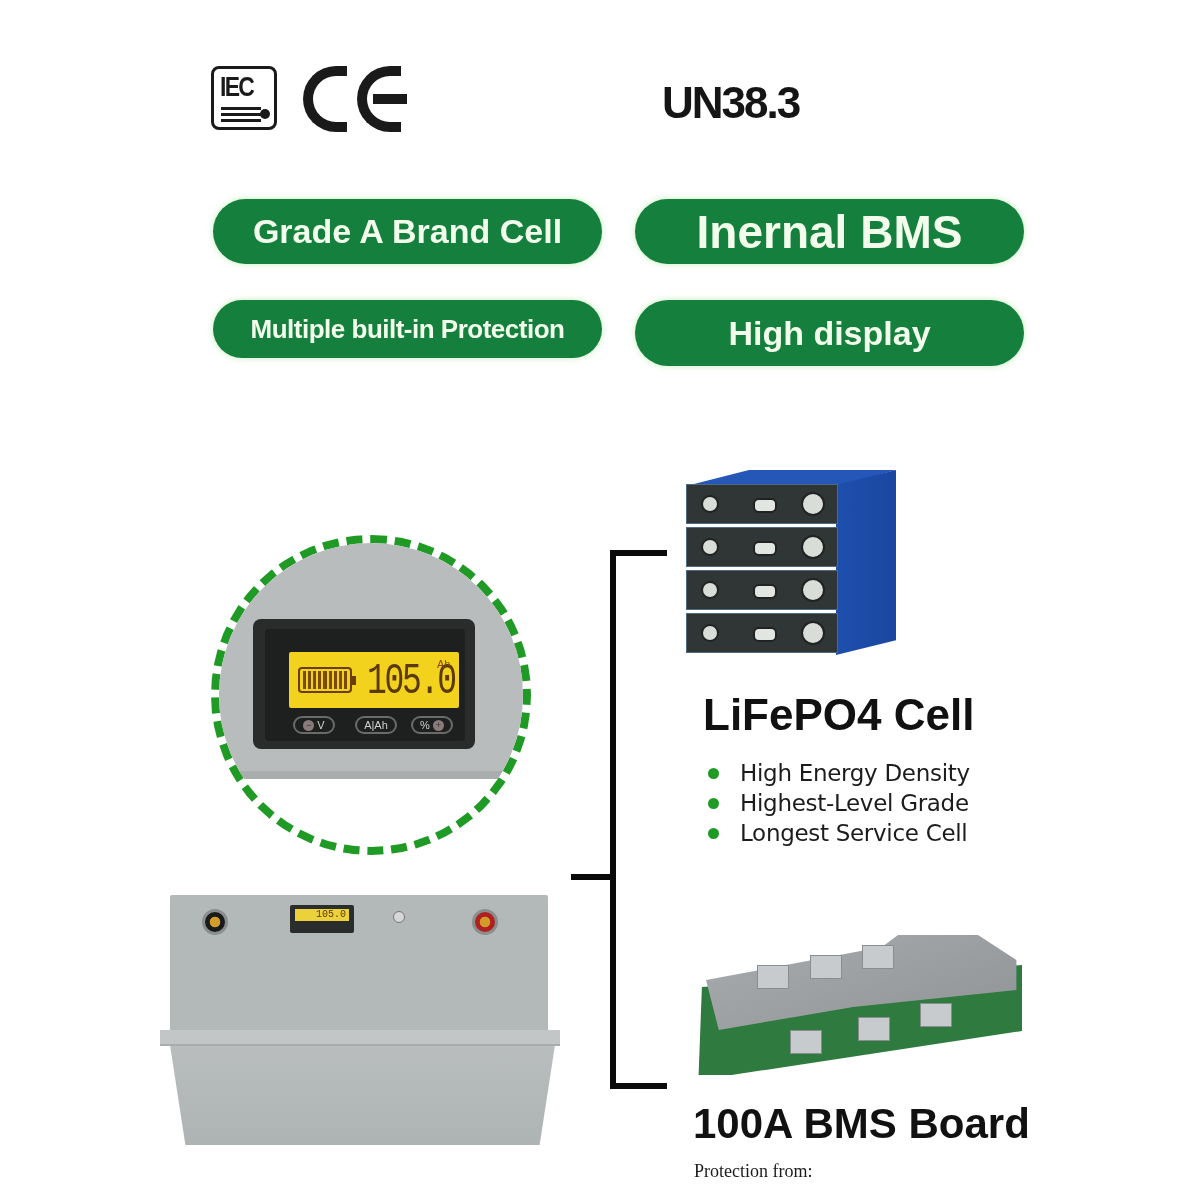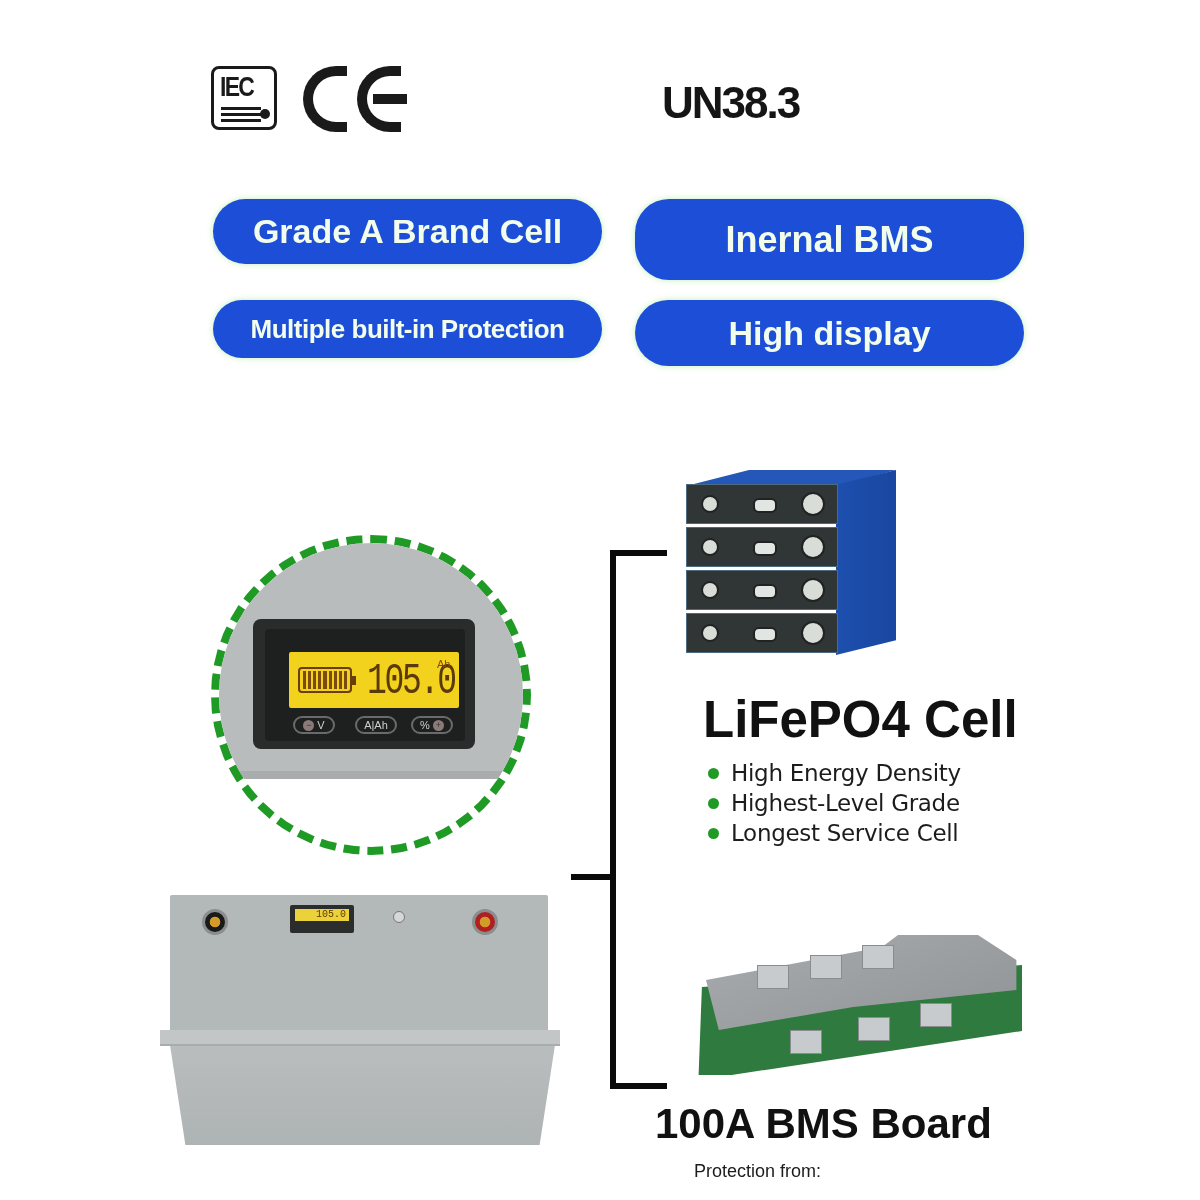--- a/index.html
+++ b/index.html
@@ -11,23 +11,23 @@
   .iec .txt { position:absolute; left:6px; top:3px; font-family:"Liberation Sans", sans-serif; font-weight:bold; font-size:27px; letter-spacing:-2px; color:#1a1a1a; transform:scaleX(0.85); transform-origin:left top; }
   .iec .ln { position:absolute; left:7px; height:3px; background:#1a1a1a; width:40px; }
   .iec .dot { position:absolute; left:46px; top:40px; width:10px; height:10px; border-radius:50%; background:#1a1a1a; }
   .ce-c, .ce-e { top:66px; width:44px; height:66px; box-sizing:border-box; border:10px solid #1a1a1a; border-right:none; border-radius:34px 0 0 34px; }
   .ce-c { left:303px; }
   .ce-e { left:357px; }
   .ce-e .bar { position:absolute; left:6px; top:18px; width:34px; height:10px; background:#1a1a1a; }
   .un { left:662px; top:78px; font-family:"Liberation Sans", sans-serif; font-weight:bold; font-size:44px; letter-spacing:-2px; color:#151515; }
 
   
-  .pill { background:#1d4ed8; border-radius:34px; color:#f2fdec; font-family:"Liberation Sans", sans-serif; font-weight:bold; display:flex; align-items:center; justify-content:center; box-shadow:0 0 6px rgba(120,220,100,0.45); }
+  .pill { background:#15803d; border-radius:34px; color:#f2fdec; font-family:"Liberation Sans", sans-serif; font-weight:bold; display:flex; align-items:center; justify-content:center; box-shadow:0 0 6px rgba(120,220,100,0.45); }
   .p1 { left:213px; top:199px; width:389px; height:65px; font-size:34px; }
-  .p2 { left:635px; top:199px; width:389px; height:81px; font-size:36px;text-align:right; }
+  .p2 { left:635px; top:199px; width:389px; height:65px; font-size:46px;text-align:right; }
   .p3 { left:213px; top:300px; width:389px; height:58px; font-size:26px; letter-spacing:-0.5px; }
   .p4 { left:635px; top:300px; width:389px; height:66px; font-size:34px; }
 
   
   .circle { left:211px; top:535px; width:320px; height:320px; border-radius:50%; border:8px dashed #1f9a24; box-sizing:border-box; overflow:hidden; background:#fff; }
   .circle .case { position:absolute; left:0; top:0; width:100%; height:235px; background:#b8bcbc; }
   .circle .ledge { position:absolute; left:0; top:228px; width:100%; height:8px; background:#a9adae; }
   .meter { left:253px; top:619px; width:222px; height:130px; background:#2a2c2c; border-radius:8px; }
   .meter .inner { position:absolute; left:12px; top:10px; width:200px; height:112px; background:#1e1f1f; border-radius:4px; }
   .lcd { position:absolute; left:36px; top:33px; width:170px; height:56px; background:#f2d21c; border-radius:2px; }
@@ -48,22 +48,22 @@
   
   .cellpack { left:686px; top:470px; width:210px; height:190px; }
   .cellpack .side { position:absolute; left:150px; top:0; width:60px; height:185px; background:linear-gradient(90deg,#1d4fae,#1a47a0); clip-path:polygon(0 8%,100% 0,100% 92%,0 100%); }
   .cellpack .topf { position:absolute; left:0; top:0; width:210px; height:16px; background:#2557b8; clip-path:polygon(0 100%,30% 0,100% 0,72% 100%); }
   .cellrow { position:absolute; left:0; width:152px; height:40px; background:#303535; border:1px solid #4d6a80; box-sizing:border-box; }
   .cellrow .t1, .cellrow .t3 { position:absolute; top:10px; border-radius:50%; background:#d8ddd8; border:2px solid #222; }
   .cellrow .t1 { left:14px; width:14px; height:14px; }
   .cellrow .t3 { left:114px; width:20px; height:20px; top:7px; }
   .cellrow .t2 { position:absolute; left:66px; top:13px; width:20px; height:11px; border-radius:6px; background:#e2e6e2; border:2px solid #222; }
 
-  .cell-title { left:703px; top:690px; font-family:"Liberation Sans", sans-serif; font-weight:bold; font-size:51px; color:#111; }
-  .feat { left:708px; font-size:23px; color:#1c1c1c; font-family:"DejaVu Sans", sans-serif; display:flex; align-items:center; gap:12px; white-space:nowrap; letter-spacing:-0.3px; }
+  .cell-title { left:703px; top:690px; font-family:"Liberation Sans", sans-serif; font-weight:bold; font-size:44px; color:#111; }
+  .feat { left:708px; font-size:23px; color:#1c1c1c; font-family:"DejaVu Sans", sans-serif; display:flex; align-items:center; gap:21px; white-space:nowrap; letter-spacing:-0.3px; }
   .feat .dot { width:11px; height:11px; border-radius:50%; background:#1f9a24; }
   .f1 { top:760px; } .f2 { top:790px; } .f3 { top:820px; }
 
   
   .battery { left:160px; top:895px; width:405px; height:255px; }
   .battery .lid { position:absolute; left:10px; top:0; width:378px; height:140px; background:#b3b8b8; border-radius:2px; }
   .battery .rim { position:absolute; left:0; top:135px; width:400px; height:14px; background:#c2c6c6; border-bottom:2px solid #a8acac; }
   .battery .body { position:absolute; left:10px; top:150px; width:385px; height:100px; background:linear-gradient(180deg,#b9bdbd,#aeb3b3); clip-path:polygon(0 0,100% 0,96% 100%,4% 100%); }
   .battery .term { position:absolute; top:14px; width:26px; height:26px; border-radius:50%; border:3px solid #8a8e8e; box-sizing:border-box; }
   .battery .neg { left:42px; background:radial-gradient(circle,#d29b2a 35%,#1a1a1a 40%); }
@@ -71,22 +71,22 @@
   .battery .mini { position:absolute; left:130px; top:10px; width:64px; height:28px; background:#2b2d2d; border-radius:2px; }
   .battery .mini .scr { position:absolute; left:5px; top:4px; width:54px; height:12px; background:#ecd23a; font-family:"Liberation Mono", monospace; font-size:10px; color:#5b3a0a; text-align:right; padding-right:3px; box-sizing:border-box; line-height:12px; }
   .battery .vent { position:absolute; left:233px; top:16px; width:10px; height:10px; border-radius:50%; background:#d7d7d7; border:1px solid #777; }
 
   
   .bms { left:692px; top:935px; width:345px; height:150px; }
   .bms .pcb { position:absolute; left:0; top:30px; width:330px; height:110px; background:#2f7a3e; clip-path:polygon(3% 20%,100% 0,100% 60%,12% 100%,2% 100%); }
   .bms .cover { position:absolute; left:14px; top:0; width:320px; height:100px; background:linear-gradient(160deg,#a9acae,#8e9294); clip-path:polygon(0 45%,55% 12%,60% 0,85% 0,97% 25%,97% 55%,46% 72%,4% 95%); }
   .bms .lug { position:absolute; width:30px; height:22px; background:#c8cbcd; border:1px solid #8a8d8f; }
 
-  .bms-title { left:655px; top:1100px; font-family:"Liberation Sans", sans-serif; font-weight:bold; font-size:42px; color:#111; }
-  .bms-sub { left:694px; top:1161px; font-family:Liberation Sans, sans-serif; font-size:18px; color:#1c1c1c; }
+  .bms-title { left:693px; top:1100px; font-family:"Liberation Sans", sans-serif; font-weight:bold; font-size:42px; color:#111; }
+  .bms-sub { left:694px; top:1161px; font-family:Liberation Serif, serif; font-size:18px; color:#1c1c1c; }
 </style>
 </head>
 <body>
 
 <div class="abs iec">
   <span class="txt">IEC</span>
   <span class="ln" style="top:38px"></span>
   <span class="ln" style="top:44px"></span>
   <span class="ln" style="top:50px"></span>
   <span class="dot"></span>

